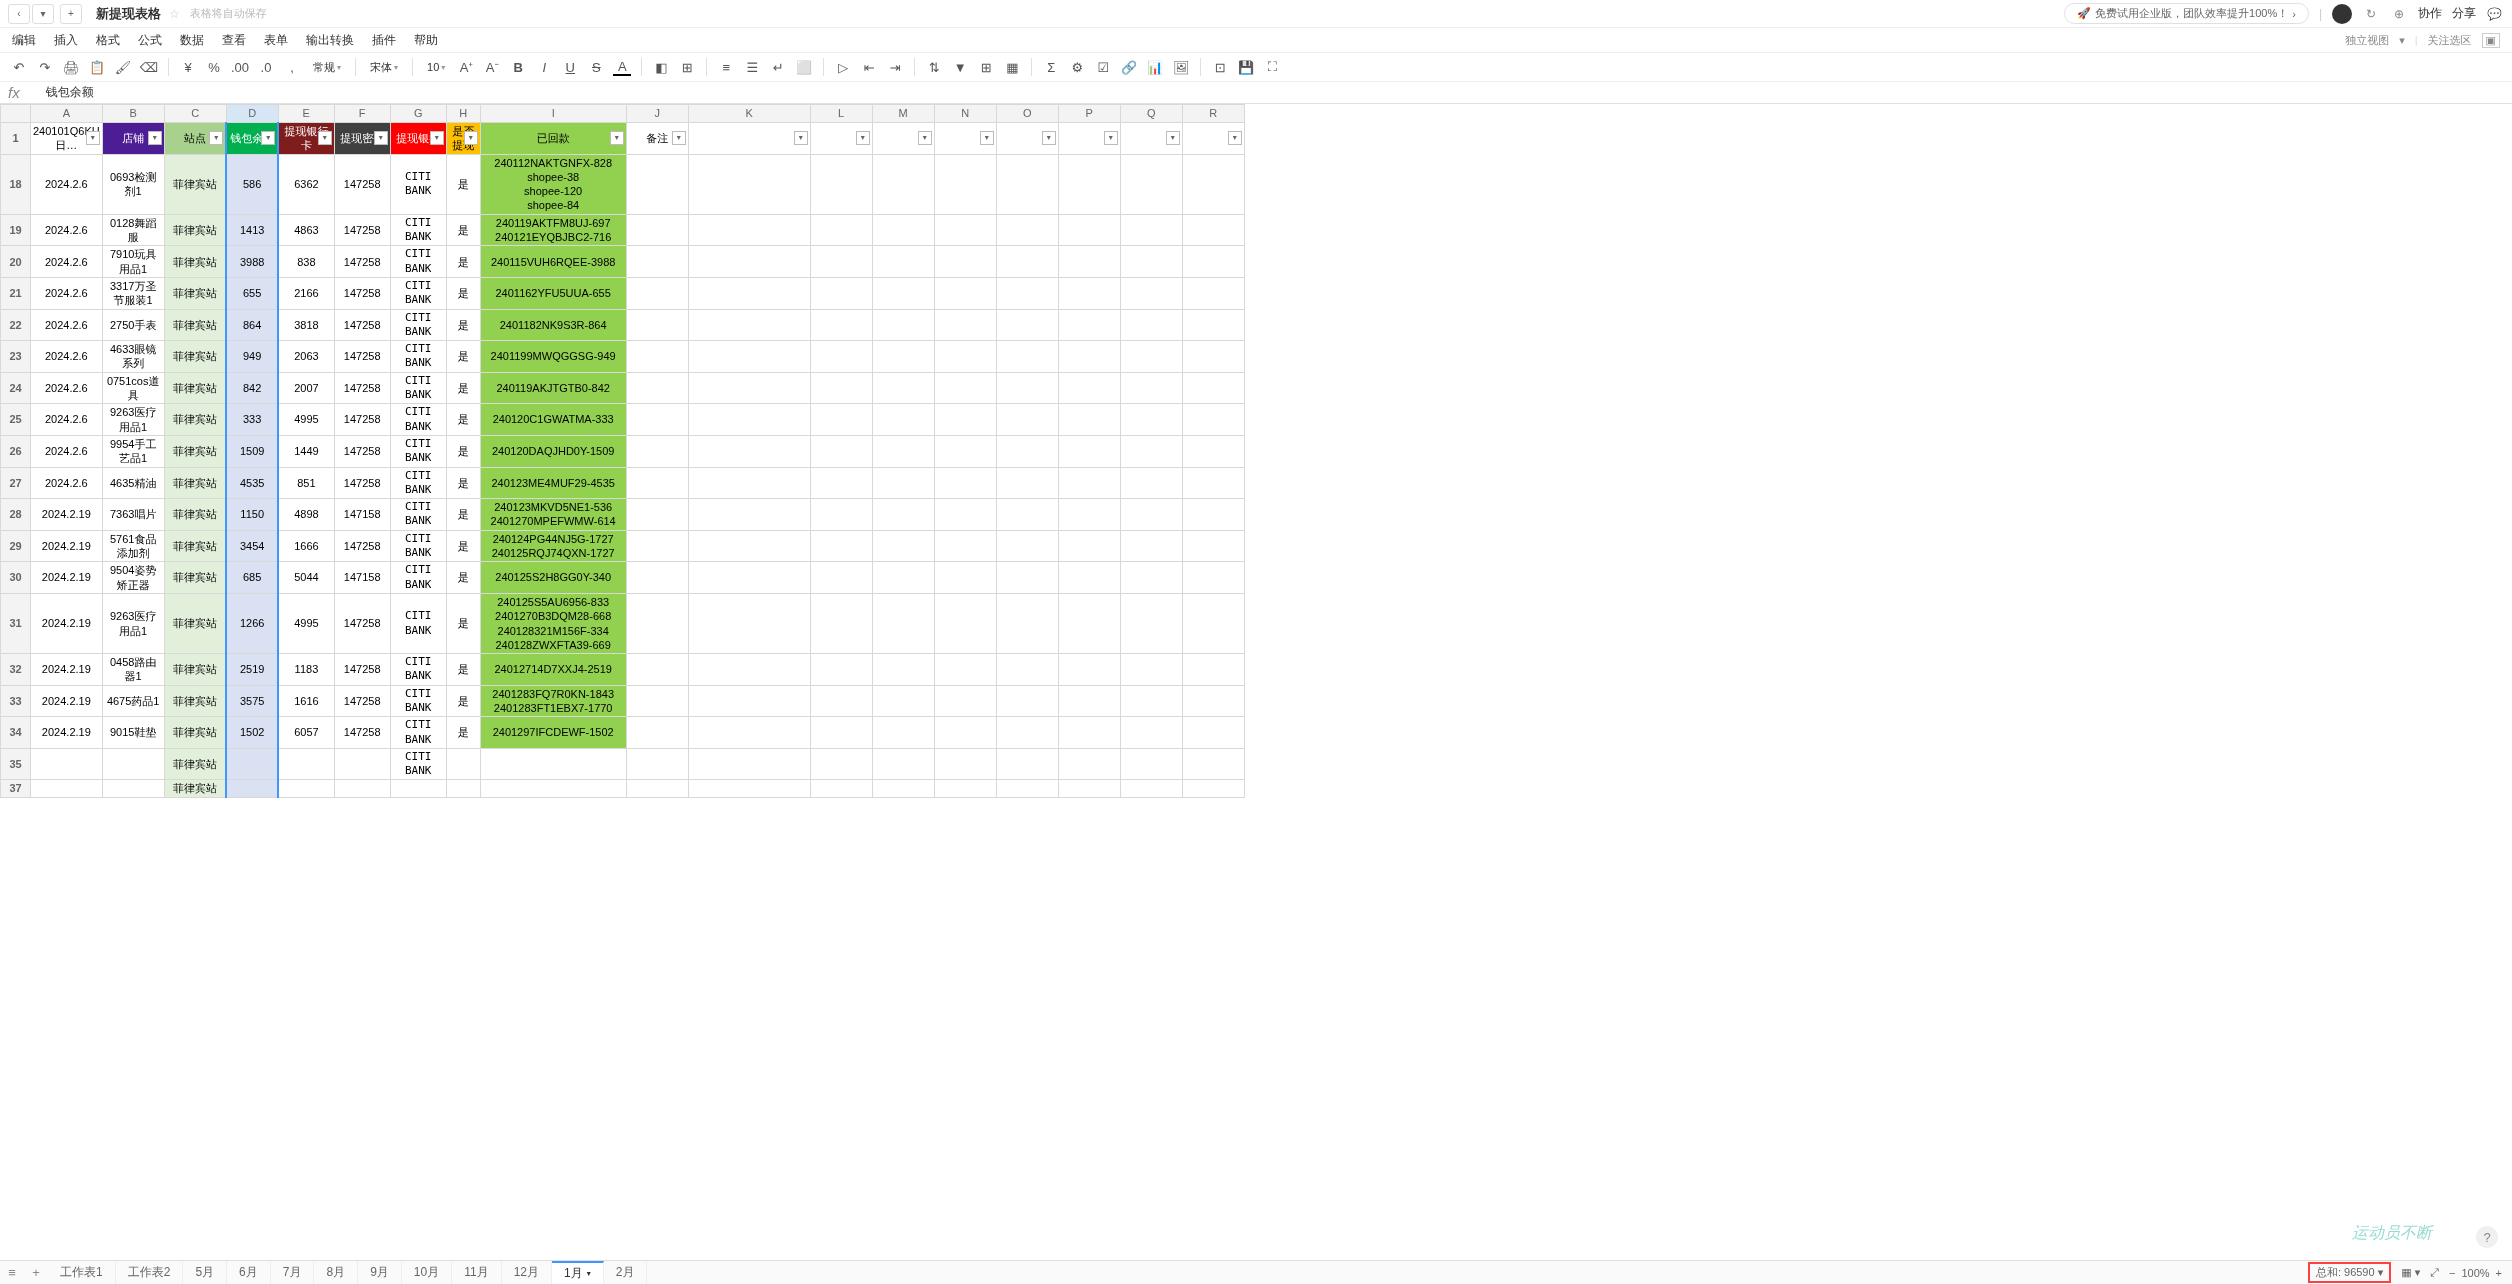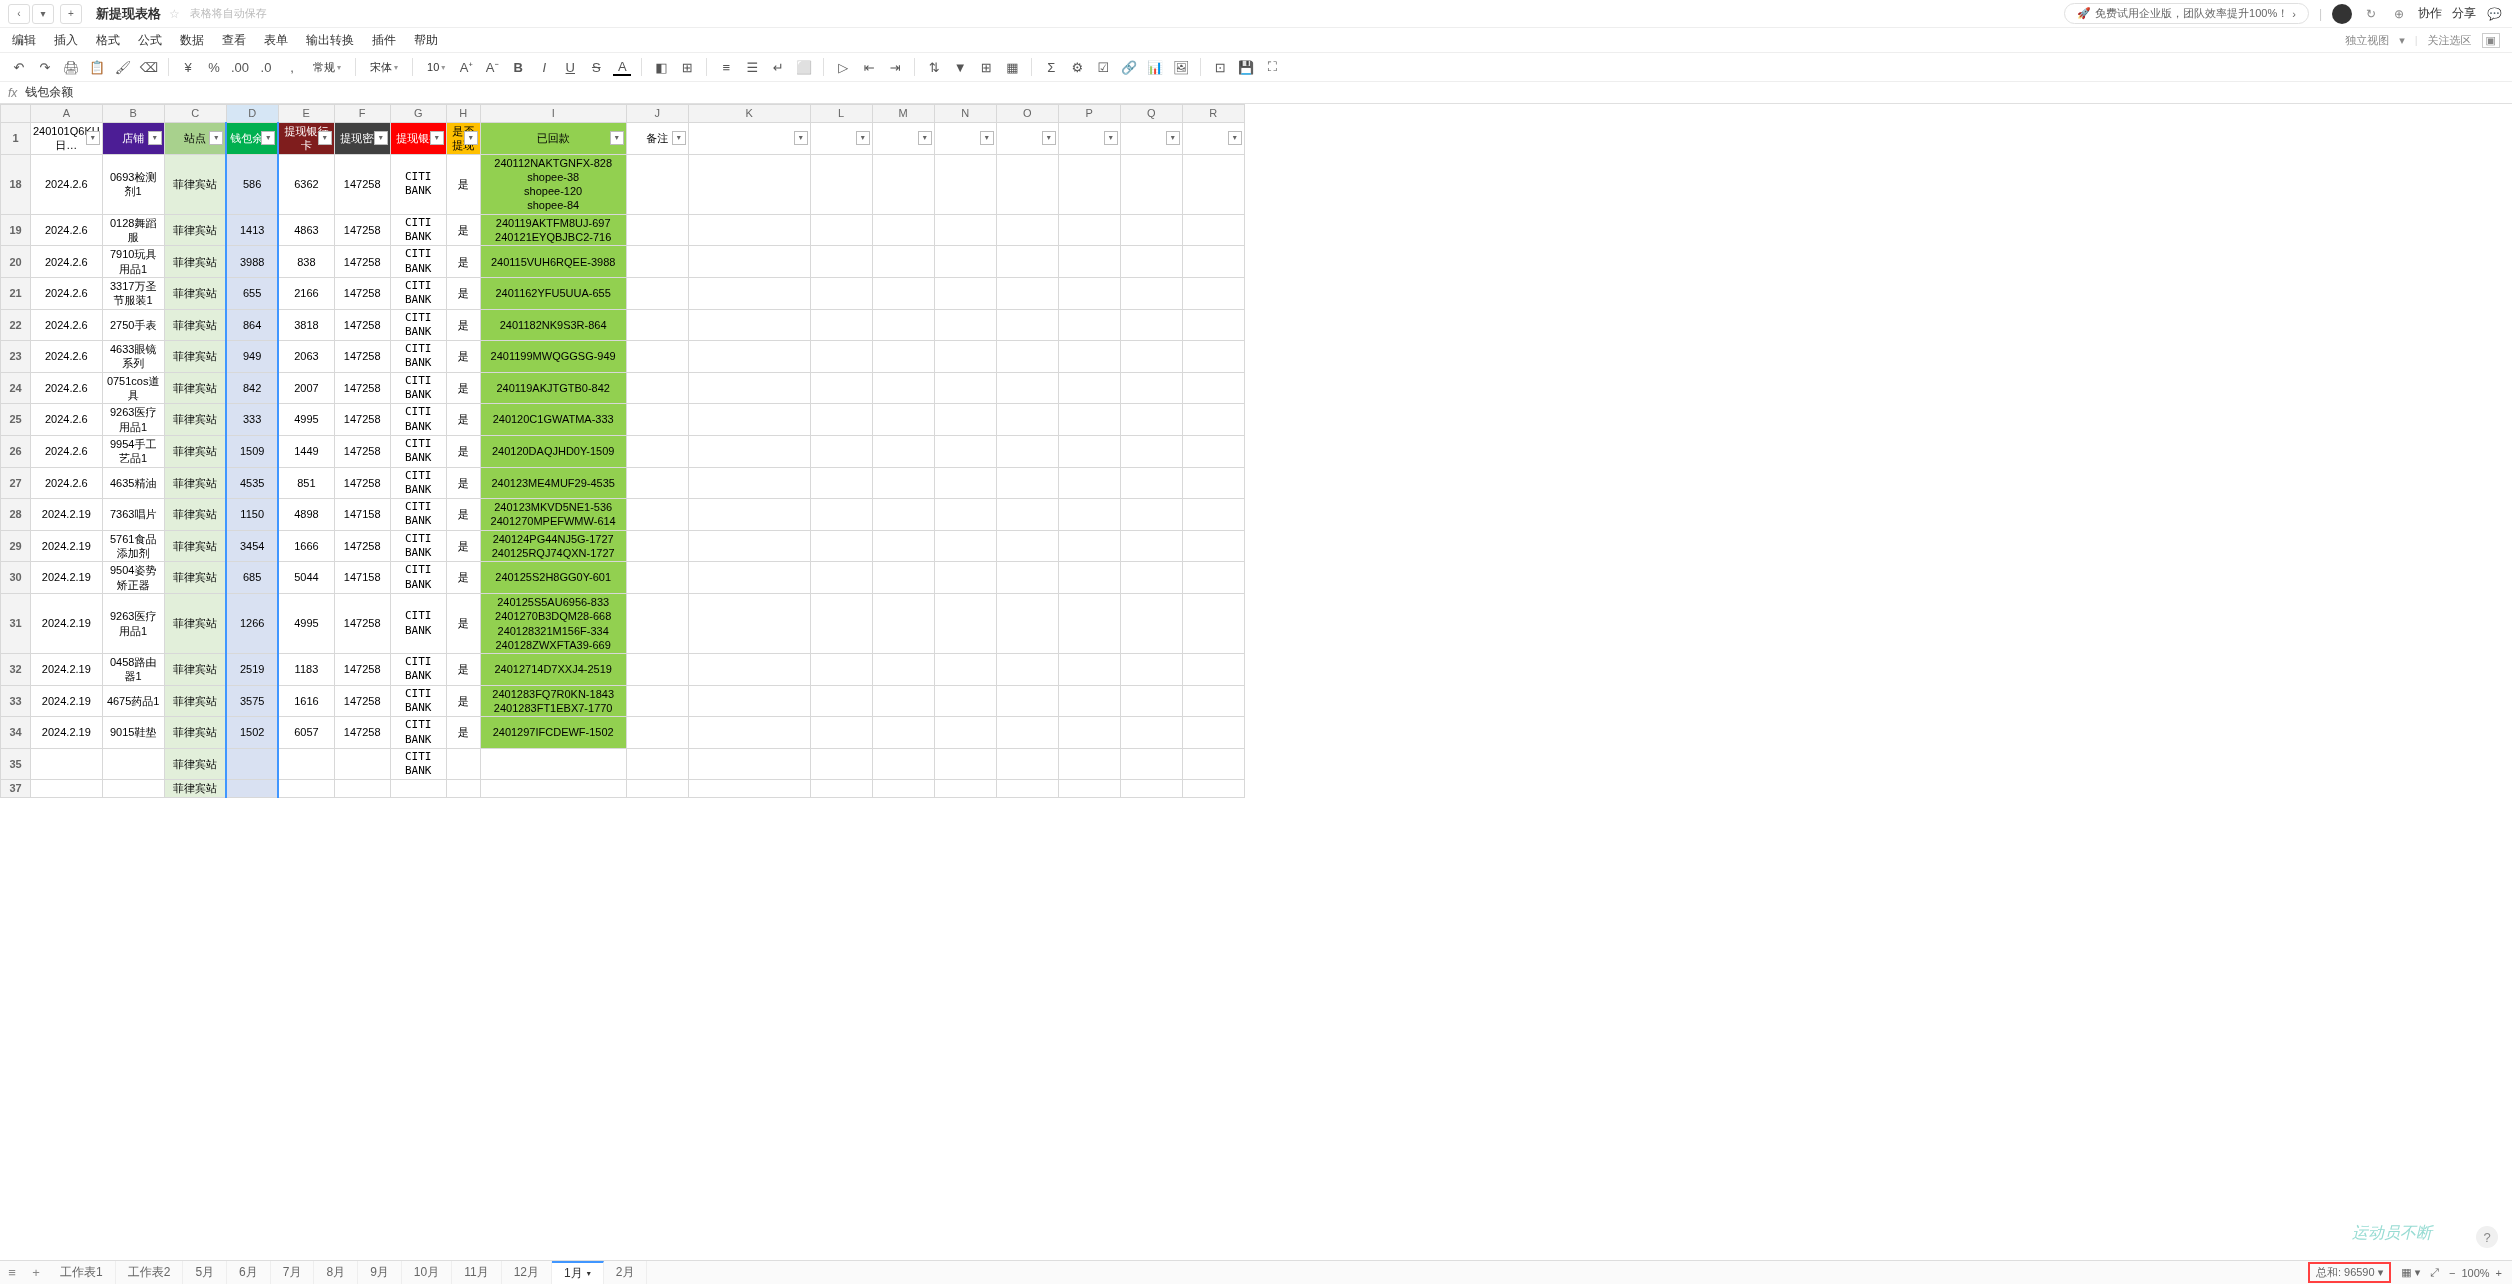--- a/index.html
+++ b/index.html
@@ -26,21 +26,21 @@
 
 
 .toolbar { height: 30px; border-top: 1px solid #eee; border-bottom: 1px solid #eee; display: flex; align-items: center; padding: 0 10px; gap: 8px; }
 .tool-icon { width: 18px; height: 18px; display: flex; align-items: center; justify-content: center; color: #555; font-size: 13px; cursor: pointer; }
 .tool-sep { width: 1px; height: 18px; background: #e0e0e0; margin: 0 2px; }
 .tool-select { font-size: 11px; color: #333; padding: 0 4px; display: flex; align-items: center; gap: 2px; }
 .dropdown-arrow { font-size: 8px; color: #999; }
 
 
 .formula-bar { height: 22px; border-bottom: 1px solid #e0e0e0; display: flex; align-items: center; padding: 0 8px; }
-.fx-label { font-size: 12px; font-style: italic; color: #888; margin-right: 8px; }
+.fx-label { font-size: 15px; font-style: italic; color: #888; margin-right: 26px; }
 .formula-input { font-size: 12px; color: #333; }
 
 
 .sheet-container { position: absolute; top: 104px; bottom: 24px; left: 0; right: 0; overflow: auto; }
 .sheet { border-collapse: collapse; table-layout: fixed; }
 .sheet th, .sheet td { border: 1px solid #d8d8d8; font-size: 11px; text-align: center; vertical-align: middle; padding: 1px 2px; white-space: pre-line; line-height: 1.3; }
 .sheet thead th { background: #f3f3f3; color: #666; height: 18px; font-weight: normal; }
 .corner { width: 30px; background: #f3f3f3; }
 .row-head { width: 30px; background: #f3f3f3; color: #666; font-size: 11px; }
 .col-hl { background: #d6e6f5 !important; }
@@ -533,21 +533,21 @@
         <tr>
           <th class="row-head">30</th>
           <td class="" style="">2024.2.19</td>
           <td class="" style="">9504姿势矫正器</td>
           <td class="col-C-light" style="">菲律宾站</td>
           <td class="col-D col-selected" style="">685</td>
           <td class="" style="">5044</td>
           <td class="" style="">147158</td>
           <td class="" style="font-family:monospace">CITI BANK</td>
           <td class="" style="">是</td>
-          <td class="green-cell" style="">240125S2H8GG0Y-601</td>
+          <td class="green-cell" style="">240125S2H8GG0Y-340</td>
           <td class="" style=""></td>
           <td class="" style=""></td>
           <td class="" style=""></td>
           <td class="" style=""></td>
           <td class="" style=""></td>
           <td class="" style=""></td>
           <td class="" style=""></td>
           <td class="" style=""></td>
           <td class="" style=""></td>
         </tr>

